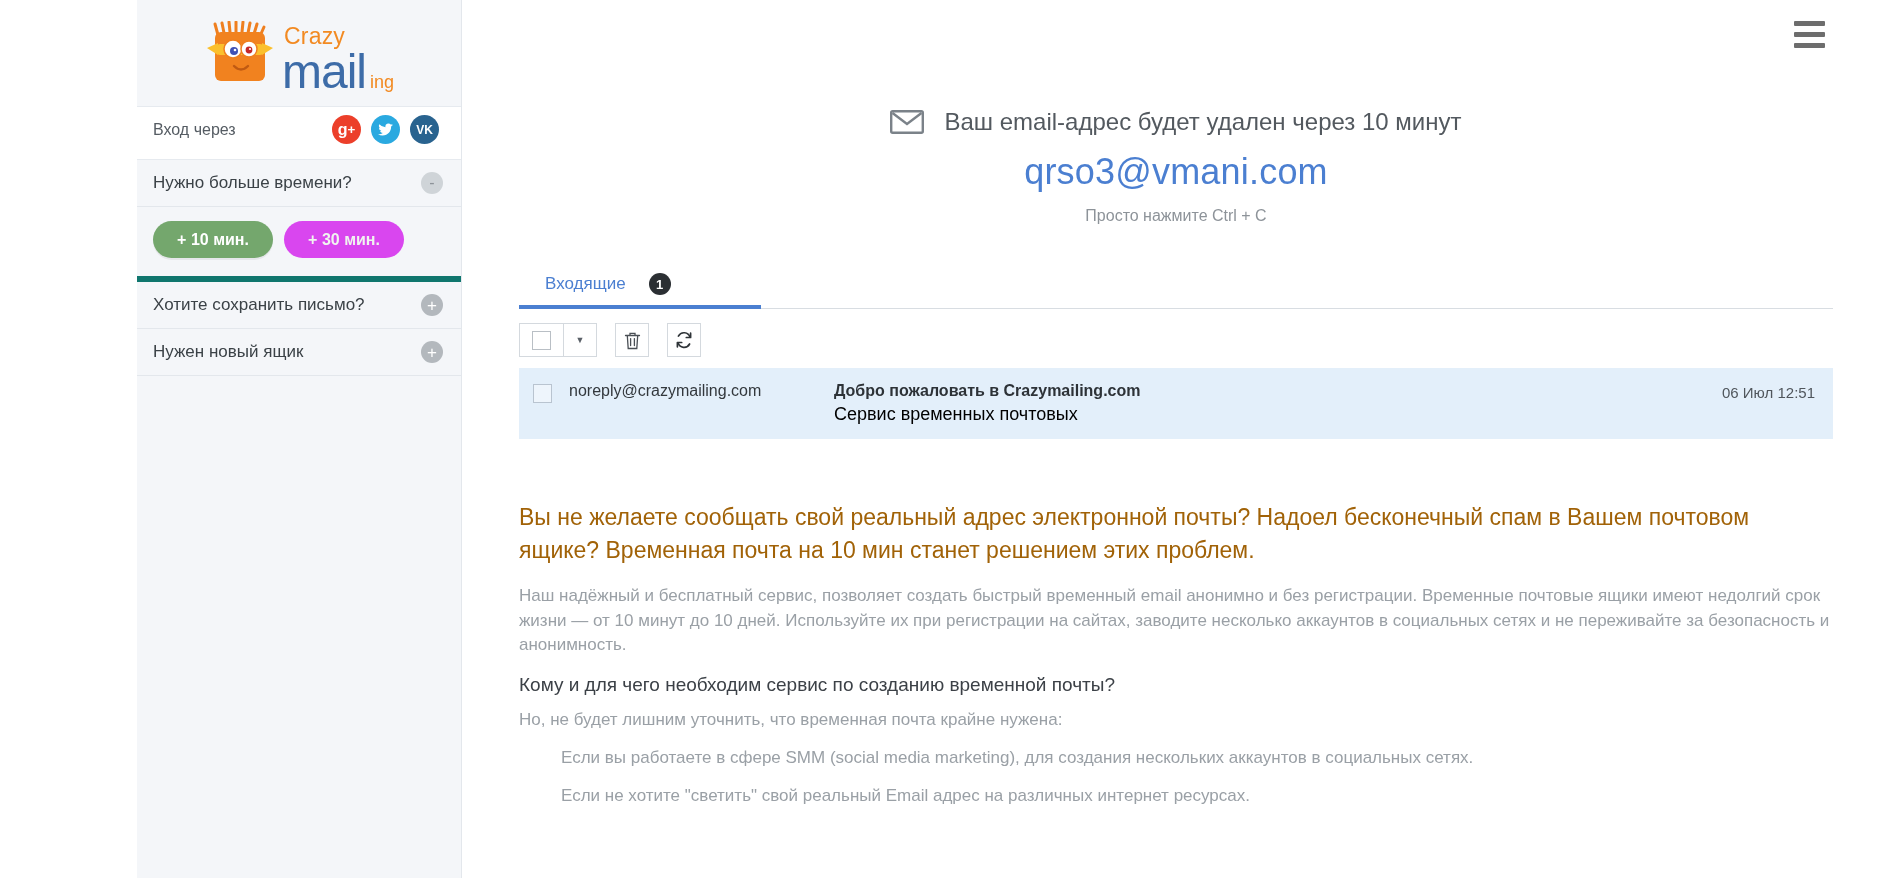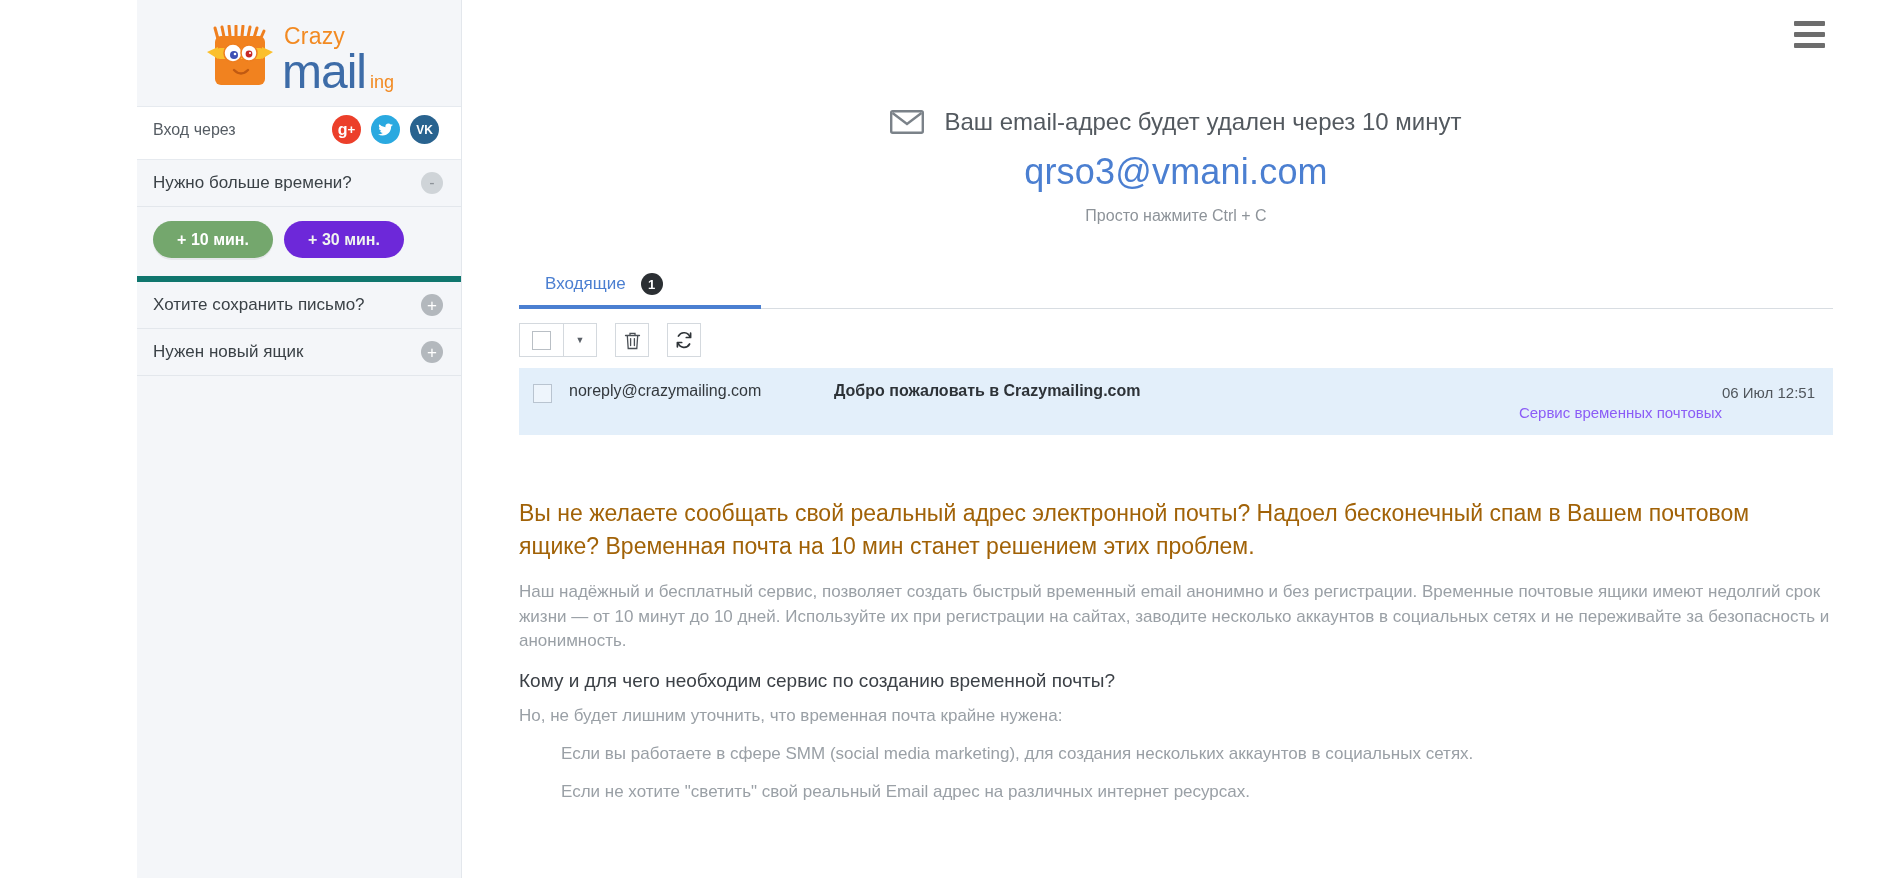--- a/index.html
+++ b/index.html
@@ -20,21 +20,21 @@
     width: 325px; height: 878px;
     background: #f4f6f9;
     border-right: 1px solid #e3e7ec;
   }
   .logo-box {
     height: 107px;
     background: #f4f6f9;
     display: flex; align-items: center; justify-content: center;
     border-bottom: 1px solid #e6eaef;
   }
-  .logo-wrap { display: flex; align-items: center; gap: 6px; margin-top: 10px; }
+  .logo-wrap { display: flex; align-items: flex-start; gap: 6px; margin-top: 10px; }
   .logo-mark { width: 72px; height: 66px; flex: none; }
   .logo-text { display: flex; flex-direction: column; line-height: 1; padding-top:4px;}
   .logo-crazy {
     color: #f28a22; font-size: 23px; font-weight: 400;
     letter-spacing: .2px; margin-left: 2px;
   }
   .logo-mail-row { display: flex; align-items: baseline; }
   .logo-mail { color: #3d6ca8; font-size: 48px; font-weight: 400; letter-spacing: -1px; }
   .logo-ing { color: #f28a22; font-size: 18px; margin-left: 4px; }
 
@@ -80,21 +80,21 @@
     border-bottom: 6px solid #0f766e;
     display: flex; gap: 11px;
   }
   .btn-time {
     border: none; border-radius: 22px;
     padding: 0 16px; height: 37px; min-width: 120px;
     font-size: 16px; font-weight: 700; color: #fff;
     font-family: inherit; cursor: pointer;
   }
   .btn-time.primary { background: #74a76d; box-shadow: 0 2px 0 rgba(0,0,0,.06); }
-  .btn-time.muted { background: #6d28d9; color: #f0f4ef; }
+  .btn-time.muted { background: #d946ef; color: #f0f4ef; }
 
   
   .hamburger {
     position: absolute; right: 57px; top: 14px;
     width: 48px; height: 40px; background: #fff;
     border-radius: 4px; cursor: pointer;
     display:flex; flex-direction:column; align-items:center; justify-content:center; gap:6px;
   }
   .hamburger span { display:block; width:31px; height:5px; background:#6d6d6d; border-radius:1px; }
 
@@ -111,21 +111,21 @@
     font-size: 36px; color: #4b7fd1; letter-spacing: .2px;
   }
   .mh-hint { margin-top: 14px; font-size: 16px; color: #8d9399; }
 
   .tabs-wrap { margin: 42px 57px 0 57px; position: relative; }
   .tabs { display: flex; align-items: flex-end; }
   .tab {
     position: relative;
     padding: 6px 26px 13px 26px;
     font-size: 17px; color: #4b7fd1;
-    display: flex; align-items: center; gap: 15px;
+    display: flex; align-items: center; gap: 23px;
     cursor: pointer;
   }
   .tab .badge {
     background: #2b2f33; color: #fff; border-radius: 50%;
     width: 22px; height: 22px; font-size: 13px; font-weight: 700;
     display:flex; align-items:center; justify-content:center;
   }
   .tabs-rule { height: 1px; background: #d8dde2; width: 100%; }
   .tab-underline {
     position: absolute; left: 0; bottom: 0;
@@ -149,21 +149,21 @@
   .mail-row {
     background: #e3effa;
     display: flex; align-items: flex-start;
     padding: 14px 18px 14px 14px;
     cursor: pointer;
   }
   .mr-check { width: 19px; height: 19px; border: 1px solid #b9c4d0; background:#eef5fc; margin-top:2px; flex:none;}
   .mr-from { width: 265px; margin-left: 17px; font-size: 16px; color: #33383d; }
   .mr-subj { flex: 1; }
   .mr-subj-title { font-size: 16px; font-weight: 700; color: #2d3237; }
-  .mr-subj-prev { font-size: 15px; color: #8b5cf6; margin-top: 4px; text-align: right; }
+  .mr-subj-prev { font-size: 18px; color: #000000; margin-top: 4px; }
   .mr-date { font-size: 15px; color: #50565c; white-space: nowrap; padding-top: 2px; }
 
   .article { margin: 62px 57px 0 57px; }
   .article h2 { margin: 0 0 20px 0; font-size: 27px; font-weight: 400; color: #4b7fd1; }
   .art-lead { font-size: 23px; color: #a16207; line-height: 1.42; margin: 0 0 18px 0; }
   .art-p { font-size: 17px; color: #9aa0a6; line-height: 1.44; margin: 0 0 16px 0; }
   .art-h3 { font-size: 19px; color: #3c4147; margin: 0 0 12px 0; font-weight: 400; }
   .art-li { font-size: 17px; color: #9aa0a6; margin: 0 0 18px 0; padding-left: 42px; }
 </style>
 </head>

